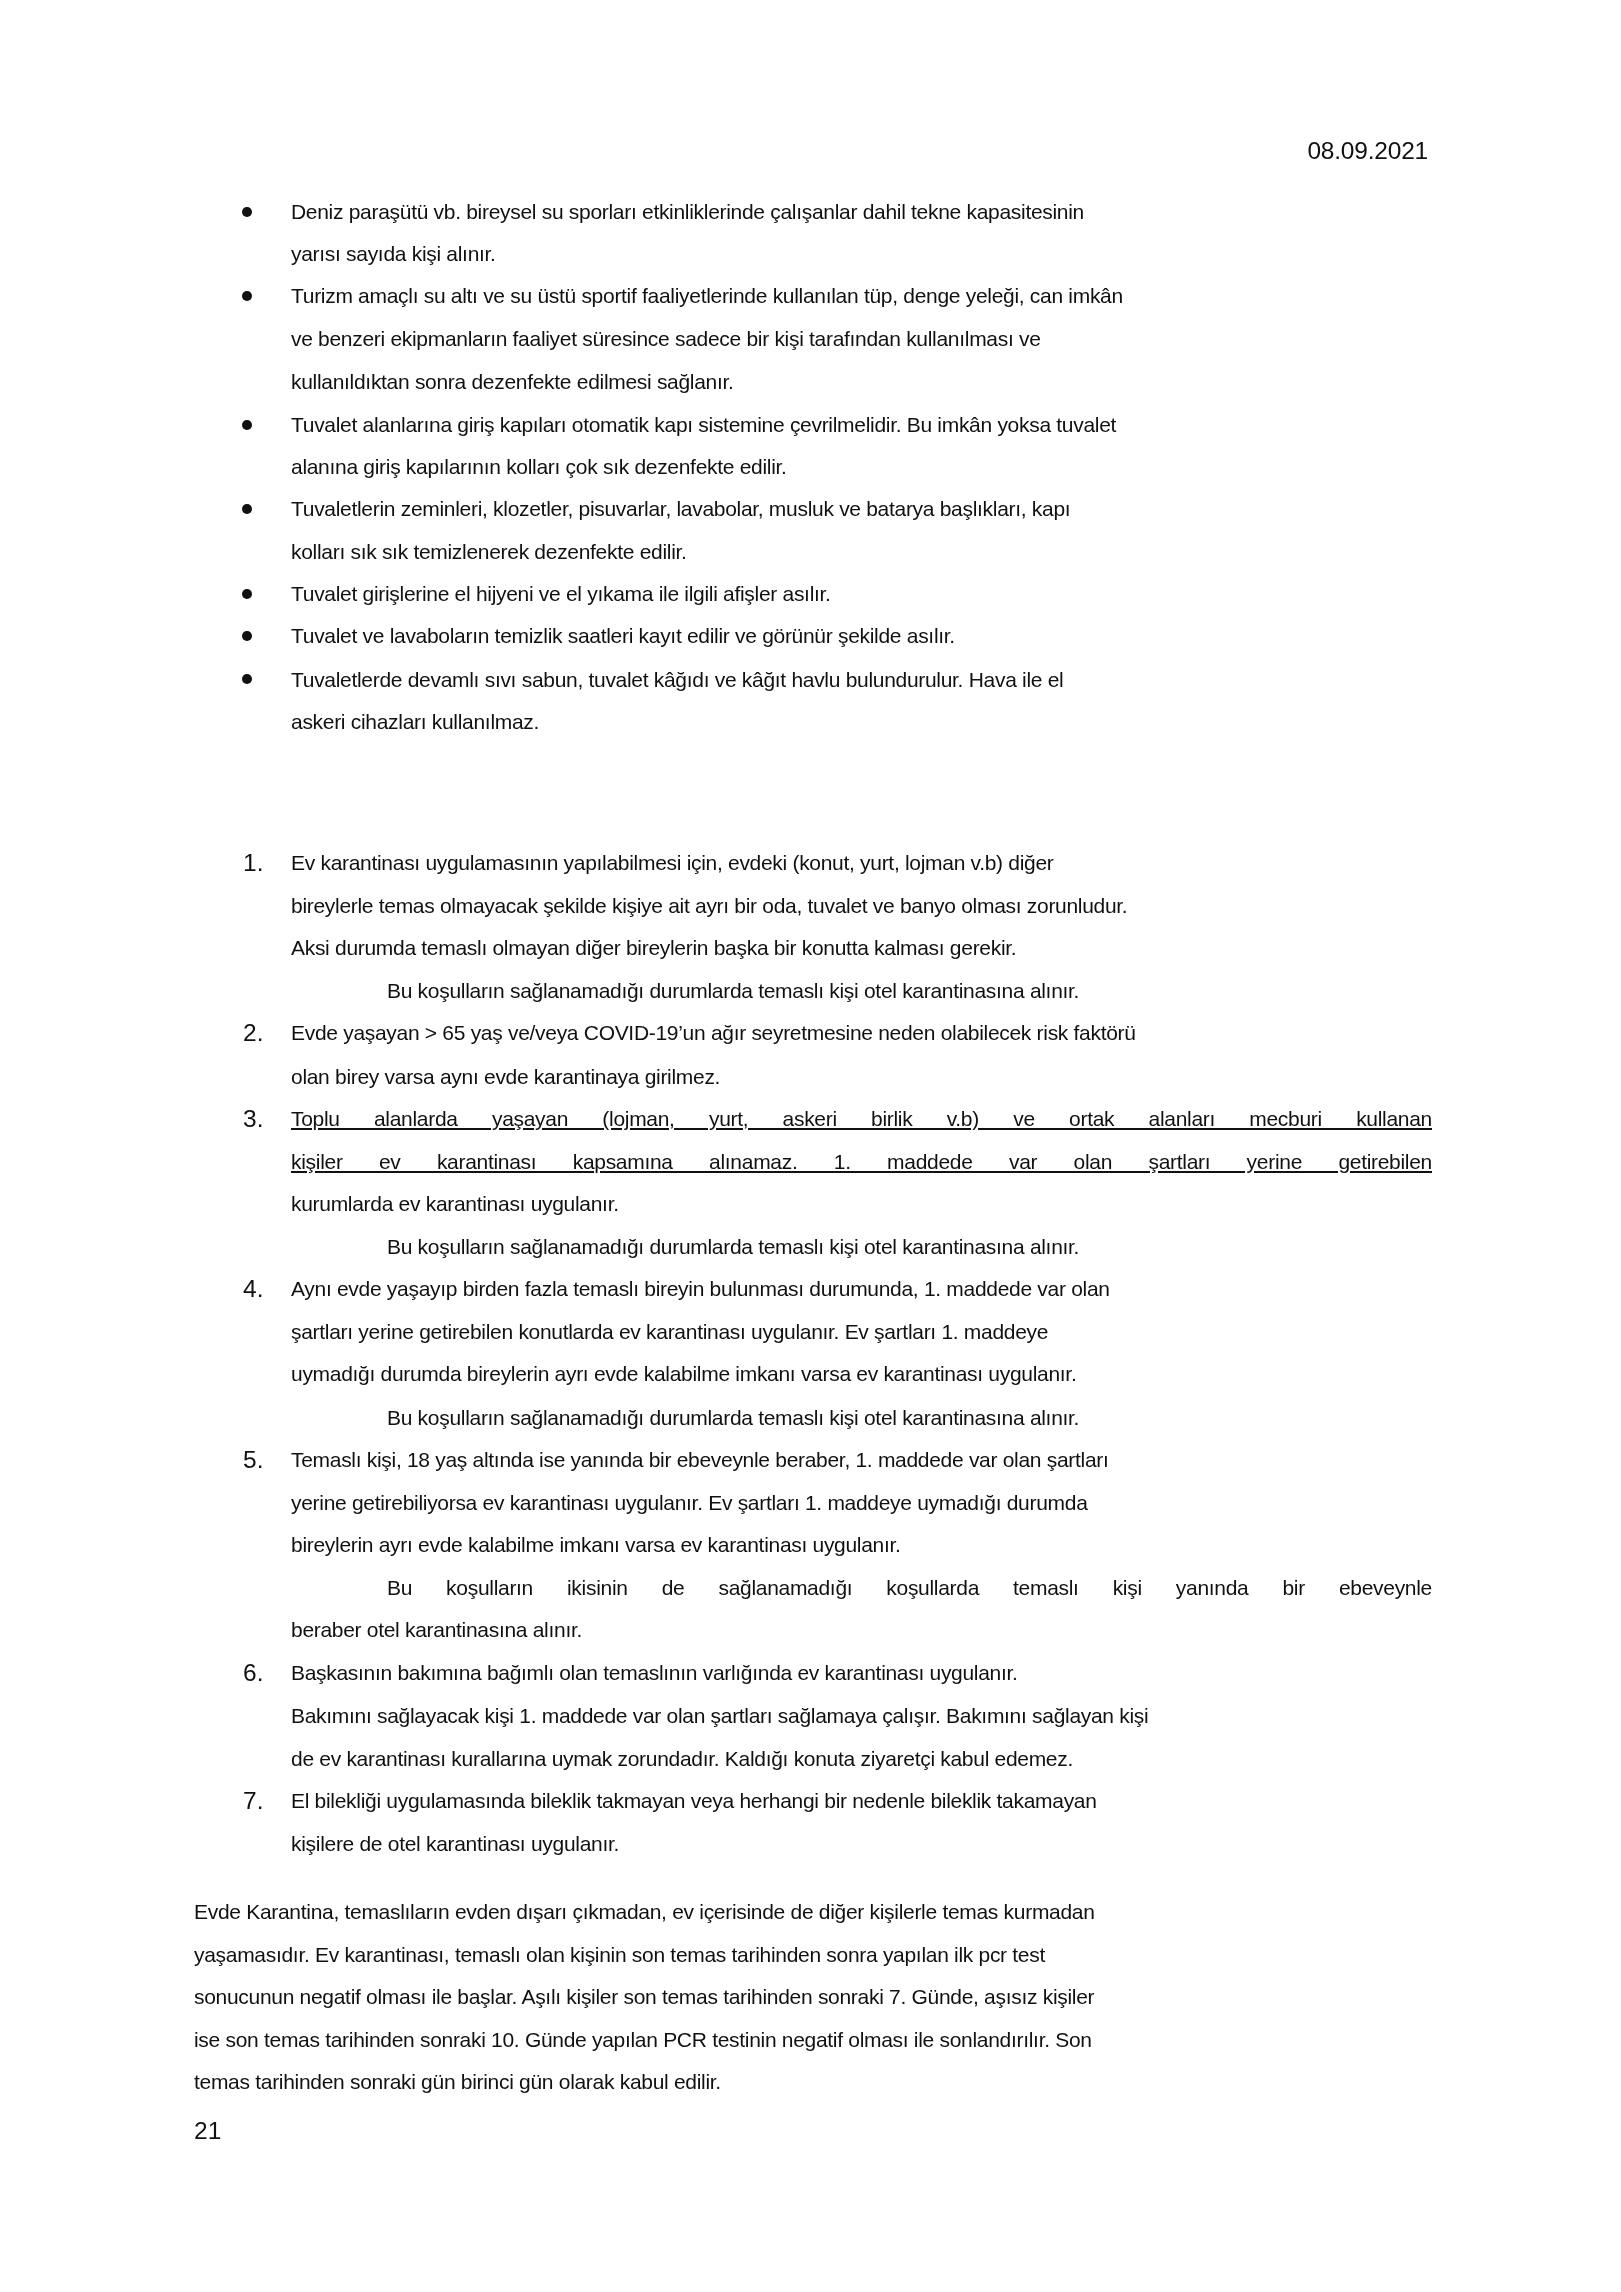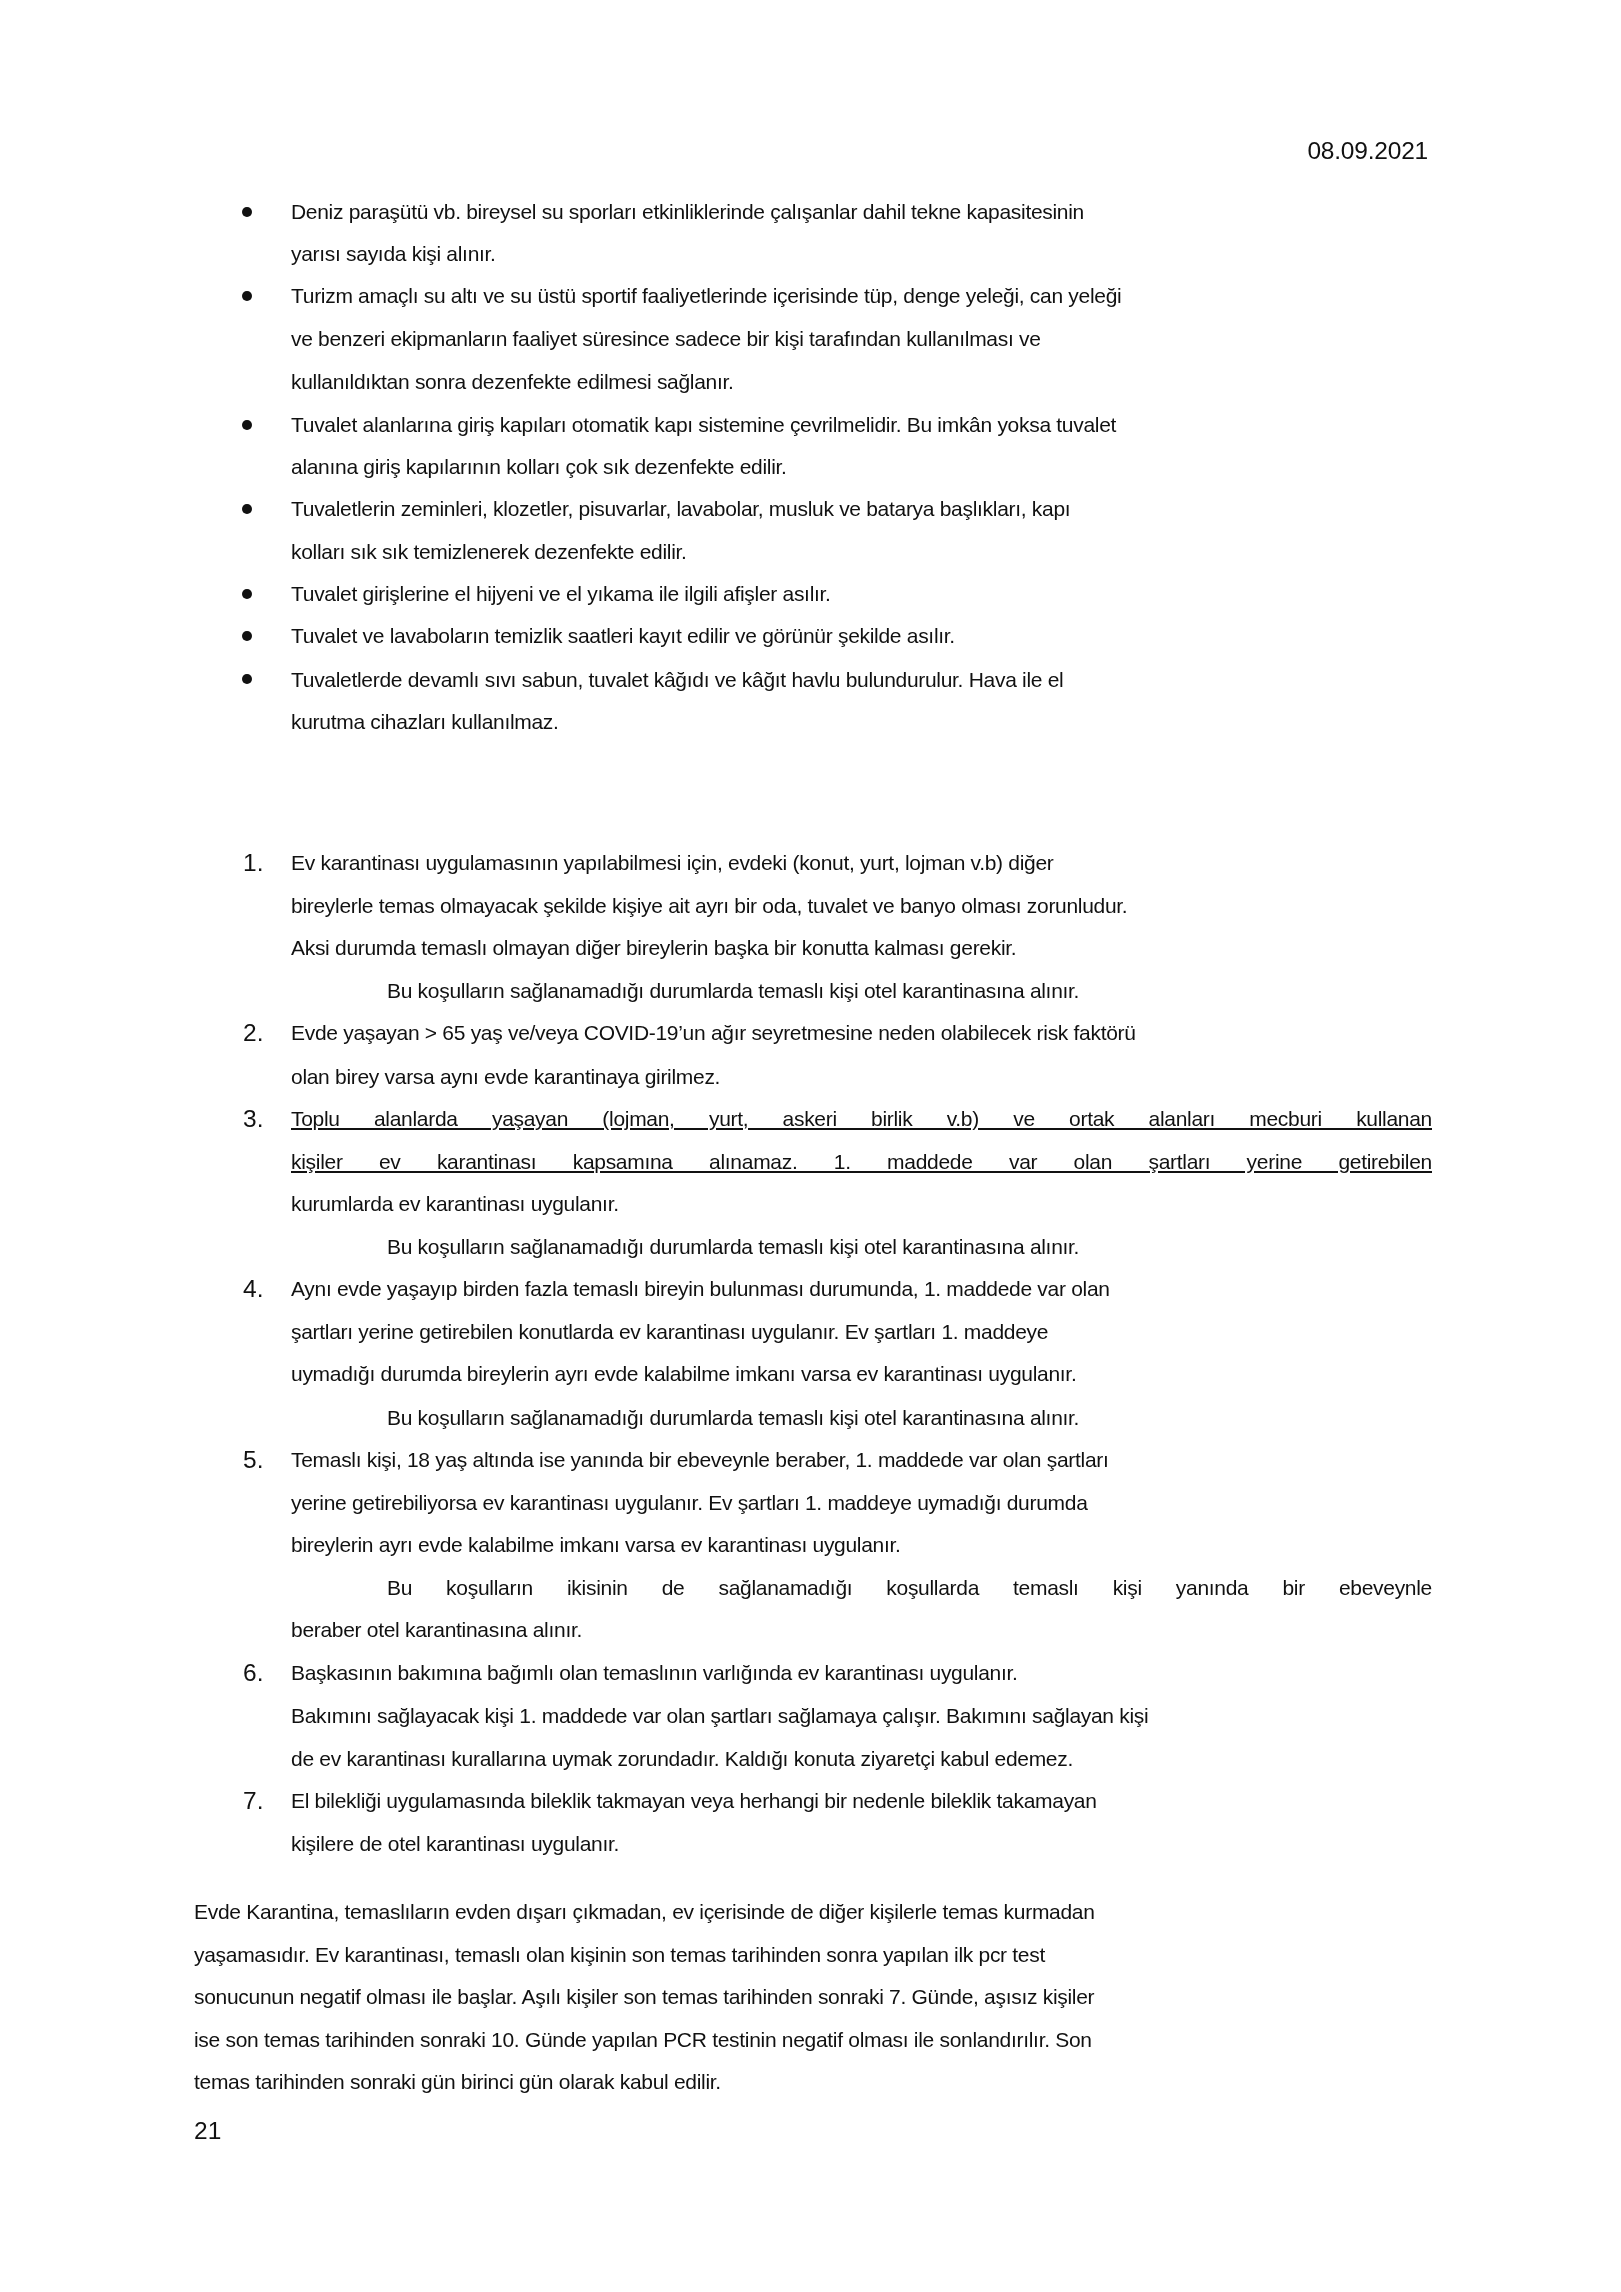--- a/index.html
+++ b/index.html
@@ -20,41 +20,41 @@
 <div class="page">
 
   <div class="date">08.09.2021</div>
 
   <div>
     <span class="bullet" style="left:242px;top:207px"></span>
     <div class="line" style="left:291px;top:197px">Deniz paraşütü vb. bireysel su sporları etkinliklerinde çalışanlar dahil tekne kapasitesinin</div>
     <div class="line" style="left:291px;top:239px">yarısı sayıda kişi alınır.</div>
 
     <span class="bullet" style="left:242px;top:291px"></span>
-    <div class="line" style="left:291px;top:281px">Turizm amaçlı su altı ve su üstü sportif faaliyetlerinde içerisinde tüp, denge yeleği, can yeleği</div>
+    <div class="line" style="left:291px;top:281px">Turizm amaçlı su altı ve su üstü sportif faaliyetlerinde kullanılan tüp, denge yeleği, can imkân</div>
     <div class="line" style="left:291px;top:324px">ve benzeri ekipmanların faaliyet süresince sadece bir kişi tarafından kullanılması ve</div>
     <div class="line" style="left:291px;top:367px">kullanıldıktan sonra dezenfekte edilmesi sağlanır.</div>
 
     <span class="bullet" style="left:242px;top:420px"></span>
     <div class="line" style="left:291px;top:410px">Tuvalet alanlarına giriş kapıları otomatik kapı sistemine çevrilmelidir. Bu imkân yoksa tuvalet</div>
     <div class="line" style="left:291px;top:452px">alanına giriş kapılarının kolları çok sık dezenfekte edilir.</div>
 
     <span class="bullet" style="left:242px;top:504px"></span>
     <div class="line" style="left:291px;top:494px">Tuvaletlerin zeminleri, klozetler, pisuvarlar, lavabolar, musluk ve batarya başlıkları, kapı</div>
     <div class="line" style="left:291px;top:537px">kolları sık sık temizlenerek dezenfekte edilir.</div>
 
     <span class="bullet" style="left:242px;top:589px"></span>
     <div class="line" style="left:291px;top:579px">Tuvalet girişlerine el hijyeni ve el yıkama ile ilgili afişler asılır.</div>
 
     <span class="bullet" style="left:242px;top:631px"></span>
     <div class="line" style="left:291px;top:621px">Tuvalet ve lavaboların temizlik saatleri kayıt edilir ve görünür şekilde asılır.</div>
 
     <span class="bullet" style="left:242px;top:674px"></span>
     <div class="line" style="left:291px;top:665px">Tuvaletlerde devamlı sıvı sabun, tuvalet kâğıdı ve kâğıt havlu bulundurulur. Hava ile el</div>
-    <div class="line" style="left:291px;top:707px">kurutma cihazları kullanılmaz.</div>
+    <div class="line" style="left:291px;top:707px">askeri cihazları kullanılmaz.</div>
   </div>
 
 
   <div>
 
     <div class="num" style="left:243px;top:848px">1.</div>
     <div class="line" style="left:291px;top:848px">Ev karantinası uygulamasının yapılabilmesi için, evdeki (konut, yurt, lojman v.b) diğer</div>
     <div class="line" style="left:291px;top:891px">bireylerle temas olmayacak şekilde kişiye ait ayrı bir oda, tuvalet ve banyo olması zorunludur.</div>
     <div class="line" style="left:291px;top:933px">Aksi durumda temaslı olmayan diğer bireylerin başka bir konutta kalması gerekir.</div>
     <div class="line" style="left:387px;top:976px">Bu koşulların sağlanamadığı durumlarda temaslı kişi otel karantinasına alınır.</div>

